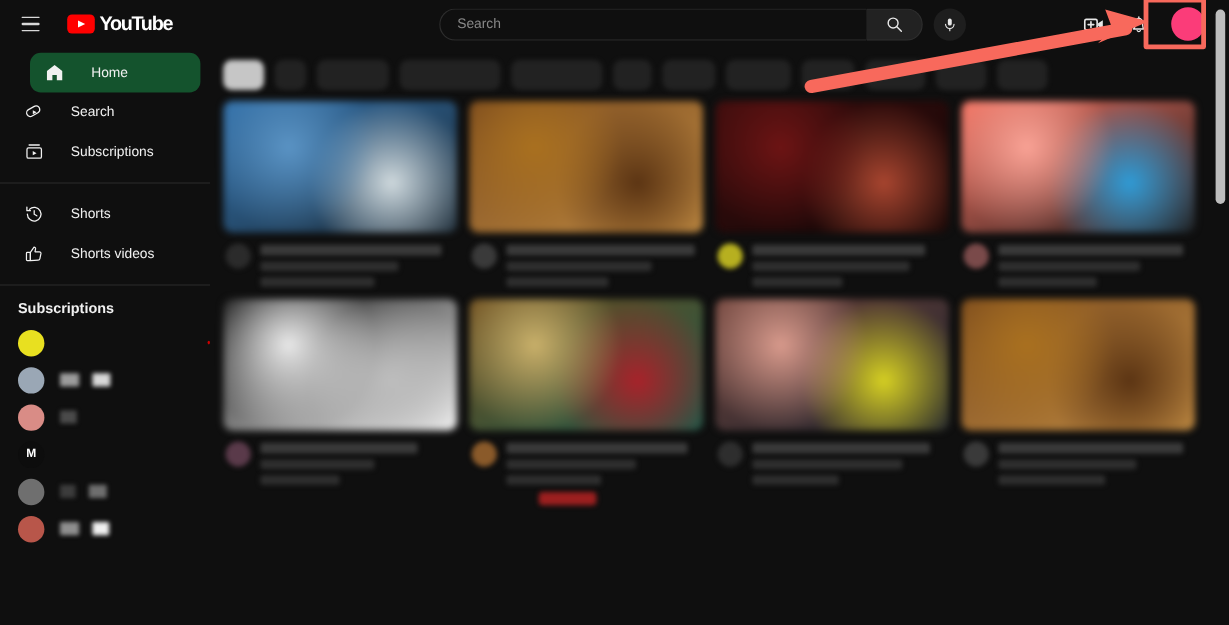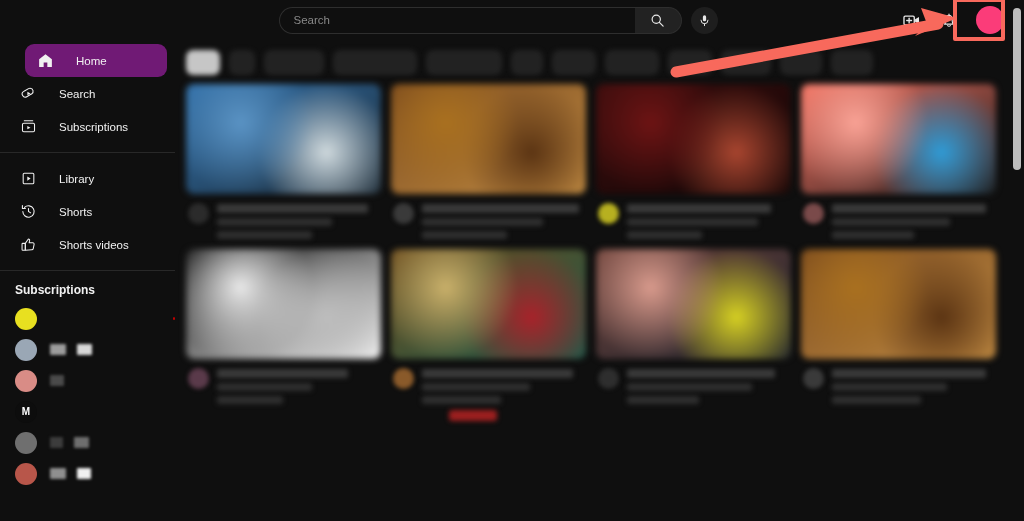--- a/index.html
+++ b/index.html
@@ -59,21 +59,21 @@
     border: 4px solid #f8695c; border-radius: 2px; pointer-events: none; z-index: 40;
   }
 
   
   #sidebar {
     position: absolute; top: 40px; left: 0; width: 175px; height: 481px;
     background: #0f0f0f; padding-top: 4px; overflow: hidden;
   }
   .nav-item { display: flex; align-items: center; height: 33px; margin: 0 8px;
     padding-left: 10px; border-radius: 9px; cursor: pointer; gap: 20px; }
-  .nav-item.active { background: #701a75; margin-left: 25px; }
+  .nav-item.active { background: #14532d; margin-left: 25px; }
   .nav-ico { width: 21px; height: 21px; display: flex; align-items: center; justify-content: center; flex: none; }
   .nav-label { font-size: 11.5px; color: #f1f1f1; white-space: nowrap; }
   .nav-sep { height: 1px; background: #282828; margin: 9px 0 9px 0; }
 
   .subs-title { font-size: 12px; font-weight: bold; color: #f1f1f1;
     padding: 3px 0 6px 15px; }
   .sub-row { display: flex; align-items: center; height: 31px; padding-left: 15px;
     cursor: pointer; gap: 13px; }
   .sub-av { width: 22px; height: 22px; border-radius: 50%; flex: none; overflow: hidden;
     display: flex; align-items: center; justify-content: center;
@@ -112,20 +112,31 @@
   
   #arrow-overlay { position: absolute; inset: 0; pointer-events: none; z-index: 35; }
 </style>
 </head>
 <body>
 
 <div id="app">
 
   <div id="header">
 
+    <div class="hdr-left">
+      <div class="hamburger">
+        <i></i>
+          <i></i>
+          <i></i>
+      </div>
+      <div class="yt-logo">
+        <span class="yt-play"></span>
+        <span class="yt-word">YouTube</span>
+      </div>
+    </div>
 
     <div class="hdr-center">
       <div class="search-wrap">
         <div class="search-box">
           <input type="text" placeholder="Search" style="">
         </div>
         <div class="search-btn">
           <svg width="15" height="15" viewBox="0 0 24 24">
             <circle cx="10" cy="10" r="6.6" fill="none" stroke="#e8e8e8" stroke-width="1.9"></circle>
             <line x1="15" y1="15" x2="21" y2="21" stroke="#e8e8e8" stroke-width="1.9" stroke-linecap="round"></line>
@@ -190,29 +201,20 @@
           <line x1="6" y1="4" x2="18" y2="4" stroke="#f1f1f1" stroke-width="1.5" stroke-linecap="round"></line>
           <rect x="3.5" y="7.5" width="17" height="12" rx="1.8" fill="none" stroke="#f1f1f1" stroke-width="1.5"></rect>
           <path d="M10.3 11.2 14.8 13.6l-4.5 2.4z" fill="#f1f1f1"></path>
         </svg>
       </span>
       <span class="nav-label">Subscriptions</span>
     </div>
 
     <div class="nav-sep"></div>
 
-    <div class="nav-item">
-      <span class="nav-ico">
-        <svg width="17" height="17" viewBox="0 0 24 24">
-          <rect x="4.5" y="4.5" width="15" height="15" rx="1.6" fill="none" stroke="#f1f1f1" stroke-width="1.5"></rect>
-          <path d="M10.3 9 15 12l-4.7 3z" fill="#f1f1f1"></path>
-        </svg>
-      </span>
-      <span class="nav-label">Library</span>
-    </div>
 
     <div class="nav-item">
       <span class="nav-ico">
         <svg width="17" height="17" viewBox="0 0 24 24">
           <path d="M4 12a8 8 0 1 0 2.4-5.7" fill="none" stroke="#f1f1f1" stroke-width="1.5" stroke-linecap="round"></path>
           <path d="M3.4 3.6v4.2h4.2" fill="none" stroke="#f1f1f1" stroke-width="1.5" stroke-linecap="round" stroke-linejoin="round"></path>
           <path d="M12 7.8V12l3.1 1.9" fill="none" stroke="#f1f1f1" stroke-width="1.5" stroke-linecap="round"></path>
         </svg>
       </span>
       <span class="nav-label">Shorts</span>

